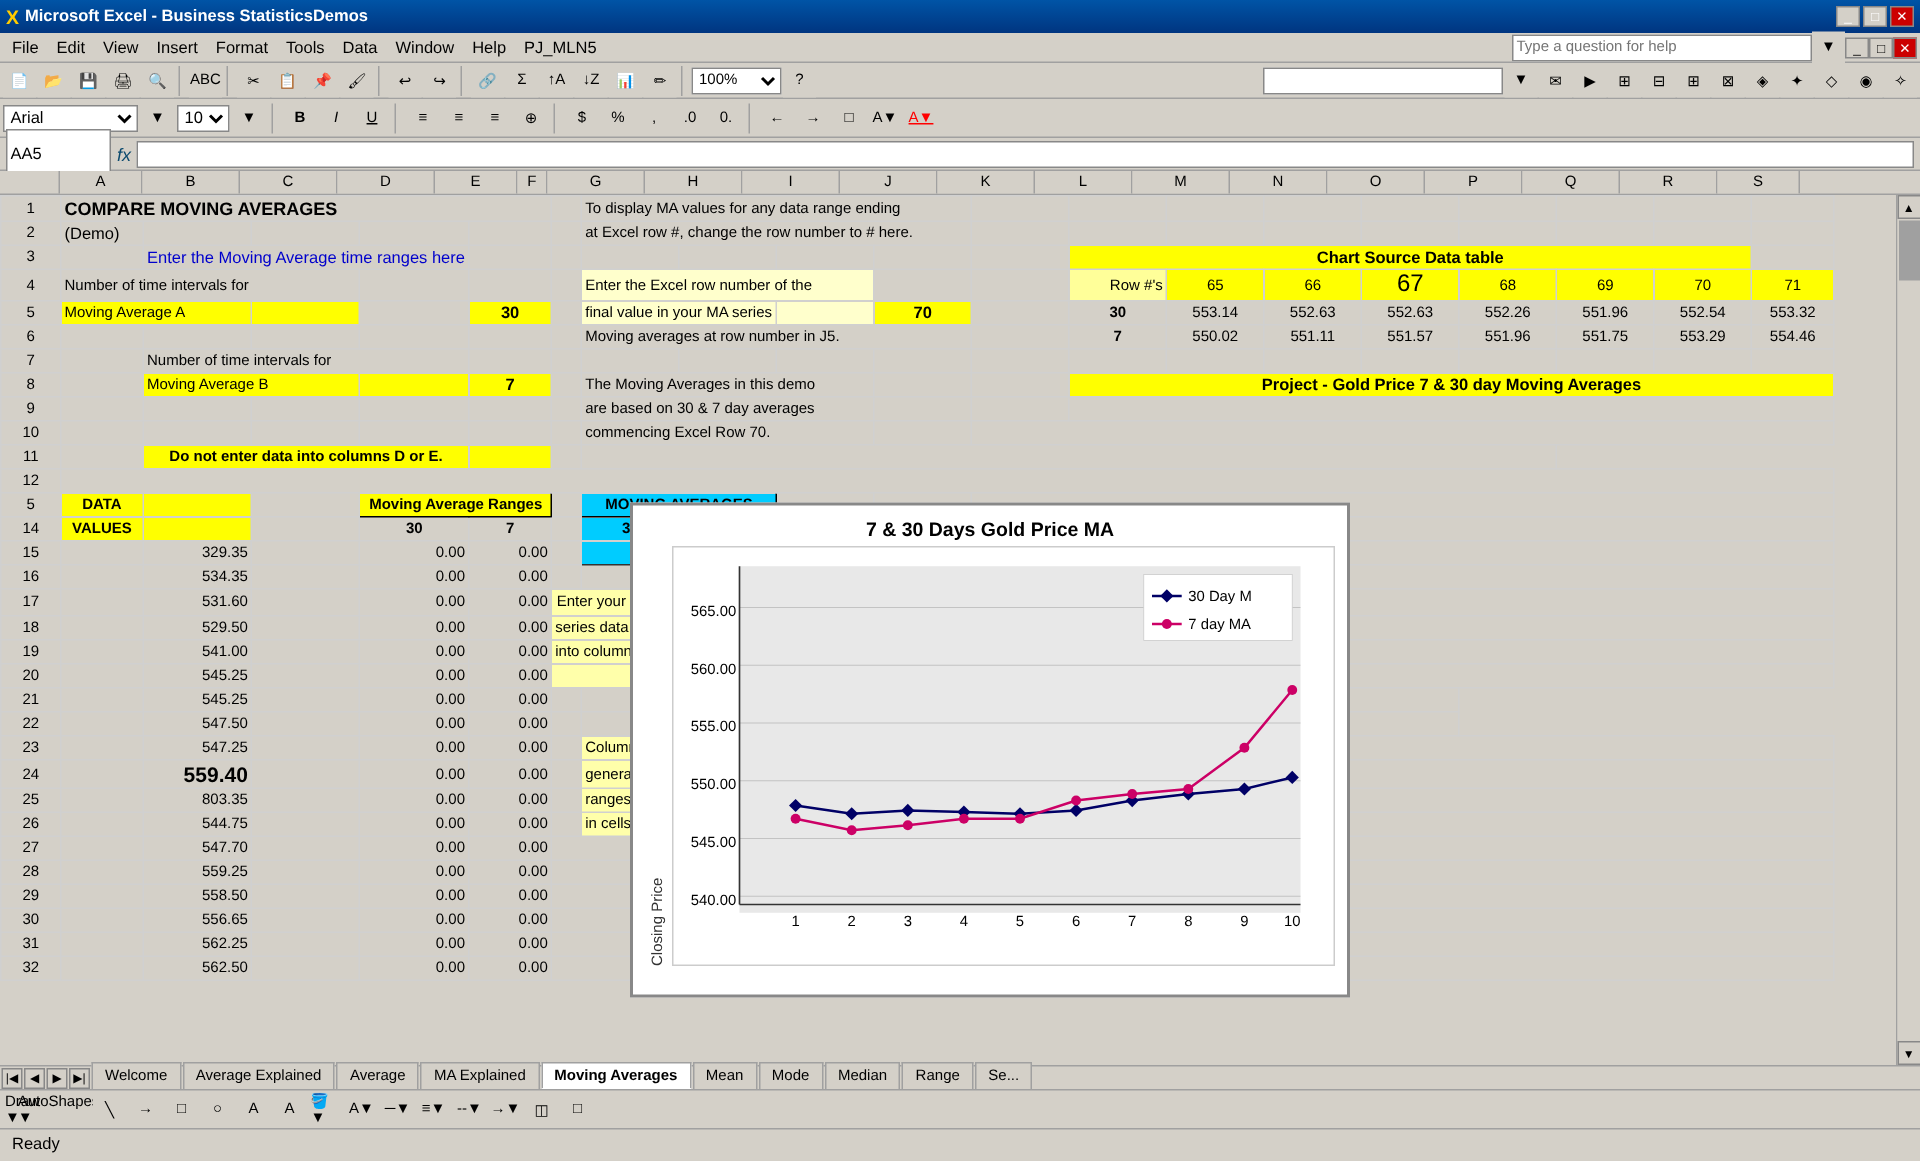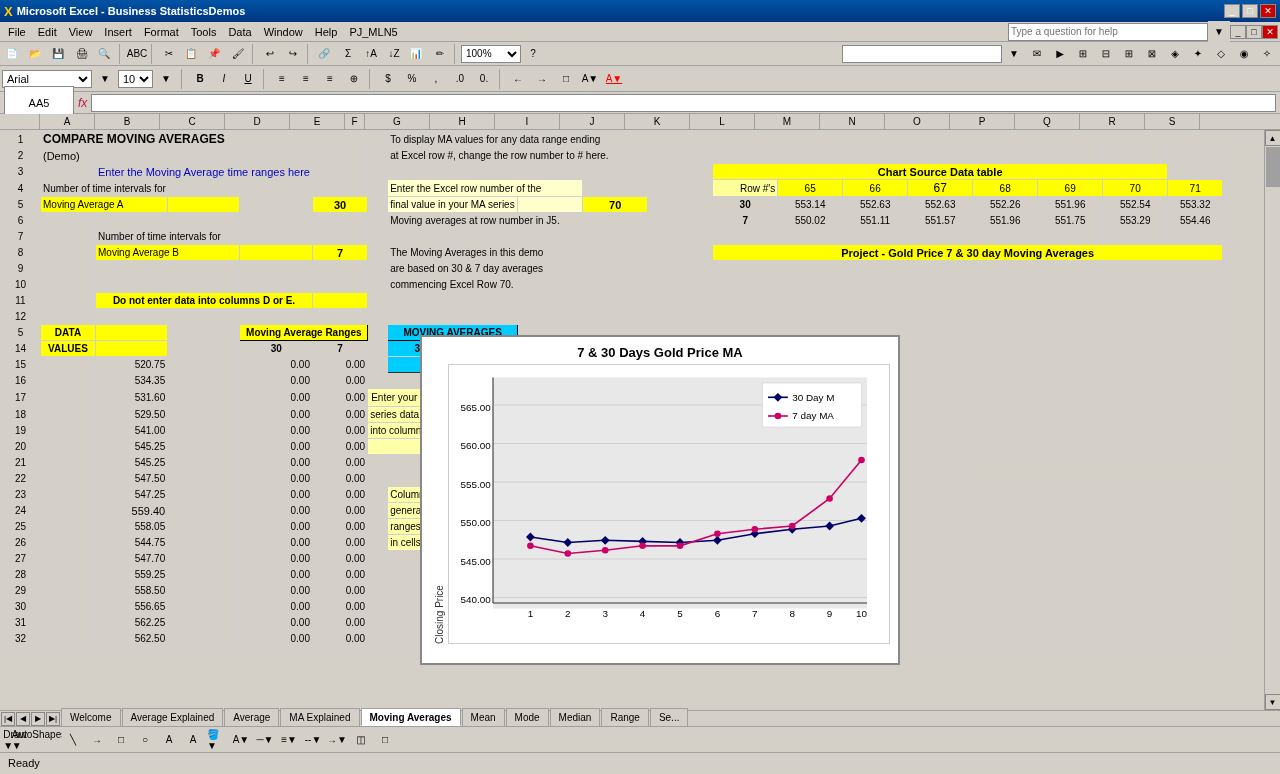--- a/index.html
+++ b/index.html
@@ -47,21 +47,21 @@
     
     .formula-bar {
       background: #d4d0c8;
       height: 22px;
       display: flex;
       align-items: center;
       padding: 0 4px;
       border-bottom: 1px solid #a0a0a0;
       gap: 4px;
     }
-    .name-box { width: 70px; height: 18px; border: 1px solid #888; background: white; font-size: 11px; padding: 16px 2px; text-align: center; }
+    .name-box { width: 70px; height: 18px; border: 1px solid #888; background: white; font-size: 11px; padding: 16px 2px; }
     .formula-input { flex: 1; height: 18px; border: 1px solid #888; background: white; font-size: 11px; padding: 0 2px; }
 
     
     .col-headers {
       display: flex;
       background: #d4d0c8;
       border-bottom: 1px solid #a0a0a0;
       height: 16px;
       font-size: 10px;
       color: #000;
@@ -284,21 +284,21 @@
   <div class="tb-sep"></div>
   <div class="tb-btn">←</div>
   <div class="tb-btn">→</div>
   <div class="tb-btn">□</div>
   <div class="tb-btn">A▼</div>
   <div class="tb-btn" style="text-decoration:underline; color:red;">A▼</div>
 </div>
 
 <div class="formula-bar">
   <input class="name-box" value="AA5" style="">
-  <span style="font-style:italic; font-size:12px; color:#be185d;">fx</span>
+  <span style="font-style:italic; font-size:12px; color:#0c4a6e;">fx</span>
   <input class="formula-input" style="">
 </div>
 
 <div style="display:flex; flex:1; height: calc(774px - 22px - 20px - 24px - 26px - 22px - 22px - 26px);">
   <div style="flex:1; overflow:hidden; position:relative; display:flex; flex-direction:column;">
 
     <div class="col-headers" style="display:flex; font-size:10px; background:#d4d0c8; height:16px; border-bottom:1px solid #a0a0a0;">
       <div style="width:40px; min-width:40px; border-right:1px solid #a0a0a0;"></div>
       <div class="col-header" style="width:55px;">A</div>
       <div class="col-header" style="width:65px;">B</div>
@@ -404,21 +404,21 @@
               <td colspan="3" style="font-size:10px;">Number of time intervals for</td>
               <td></td>
               <td></td>
               <td></td>
               <td colspan="3" style="font-size:10px; background:#ffffcc;">Enter the Excel row number of the</td>
               <td></td>
               <td></td>
               <td style="background:#ffff99; text-align:right; font-size:10px;">Row #'s</td>
               <td class="cell-center" style="background:#ffff00; font-size:10px;">65</td>
               <td class="cell-center" style="background:#ffff00; font-size:10px;">66</td>
-              <td class="cell-center" style="background:#ffff00; font-size:12px;">67</td>
+              <td class="cell-center" style="background:#ffff00; font-size:16px;">67</td>
               <td class="cell-center" style="background:#ffff00; font-size:10px;">68</td>
               <td class="cell-center" style="background:#ffff00; font-size:10px;">69</td>
               <td class="cell-center" style="background:#ffff00; font-size:10px;">70</td>
               <td class="cell-center" style="background:#ffff00; font-size:10px;">71</td>
             </tr>
 
             <tr>
               <td class="row-num">5</td>
               <td colspan="2" style="background:#ffff00; font-size:10px;">Moving Average A</td>
               <td style="background:#ffff00;"></td>
@@ -556,21 +556,21 @@
               <td class="cell-center cell-bold" style="font-size:10px;">7</td>
               <td></td>
               <td class="cell-center cell-bold" style="background:#00ccff; font-size:10px;">30</td>
               <td class="cell-center cell-bold" style="background:#00ccff; font-size:10px;">7</td>
               <td colspan="11"></td>
             </tr>
 
             <tr>
               <td class="row-num">15</td>
               <td></td>
-              <td class="cell-right" style="font-size:10px;">520.75</td>
+              <td class="cell-right" style="font-size:10px;">329.35</td>
               <td></td>
               <td class="cell-right" style="font-size:10px;">0.00</td>
               <td class="cell-right" style="font-size:10px;">0.00</td>
               <td></td>
               <td colspan="2" class="cell-center cell-bold" style="background:#00ccff; font-size:11px; border:1px solid #333;">552.63</td>
               <td></td>
               <td class="cell-center cell-bold" style="background:#00ccff; font-size:11px;">629.46</td>
               <td colspan="9"></td>
             </tr>
 
@@ -663,33 +663,33 @@
               <td class="cell-right" style="font-size:10px;">0.00</td>
               <td class="cell-right" style="font-size:10px;">0.00</td>
               <td></td>
               <td colspan="4" style="background:#ffffaa; font-size:10px;">Columns D &amp; E</td>
               <td colspan="9"></td>
             </tr>
 
             <tr>
               <td class="row-num">24</td>
               <td></td>
-              <td class="cell-right" style="font-size:11px;">559.40</td>
+              <td class="cell-right" style="font-size:14px;font-weight:bold;">559.40</td>
               <td></td>
               <td class="cell-right" style="font-size:10px;">0.00</td>
               <td class="cell-right" style="font-size:10px;">0.00</td>
               <td></td>
               <td colspan="4" style="background:#ffffaa; font-size:10px;">generate the data</td>
               <td colspan="9"></td>
             </tr>
 
             <tr>
               <td class="row-num">25</td>
               <td></td>
-              <td class="cell-right" style="font-size:10px;">558.05</td>
+              <td class="cell-right" style="font-size:10px;">803.35</td>
               <td></td>
               <td class="cell-right" style="font-size:10px;">0.00</td>
               <td class="cell-right" style="font-size:10px;">0.00</td>
               <td></td>
               <td colspan="4" style="background:#ffffaa; font-size:10px;">ranges you specify</td>
               <td colspan="9"></td>
             </tr>
 
             <tr>
               <td class="row-num">26</td>

